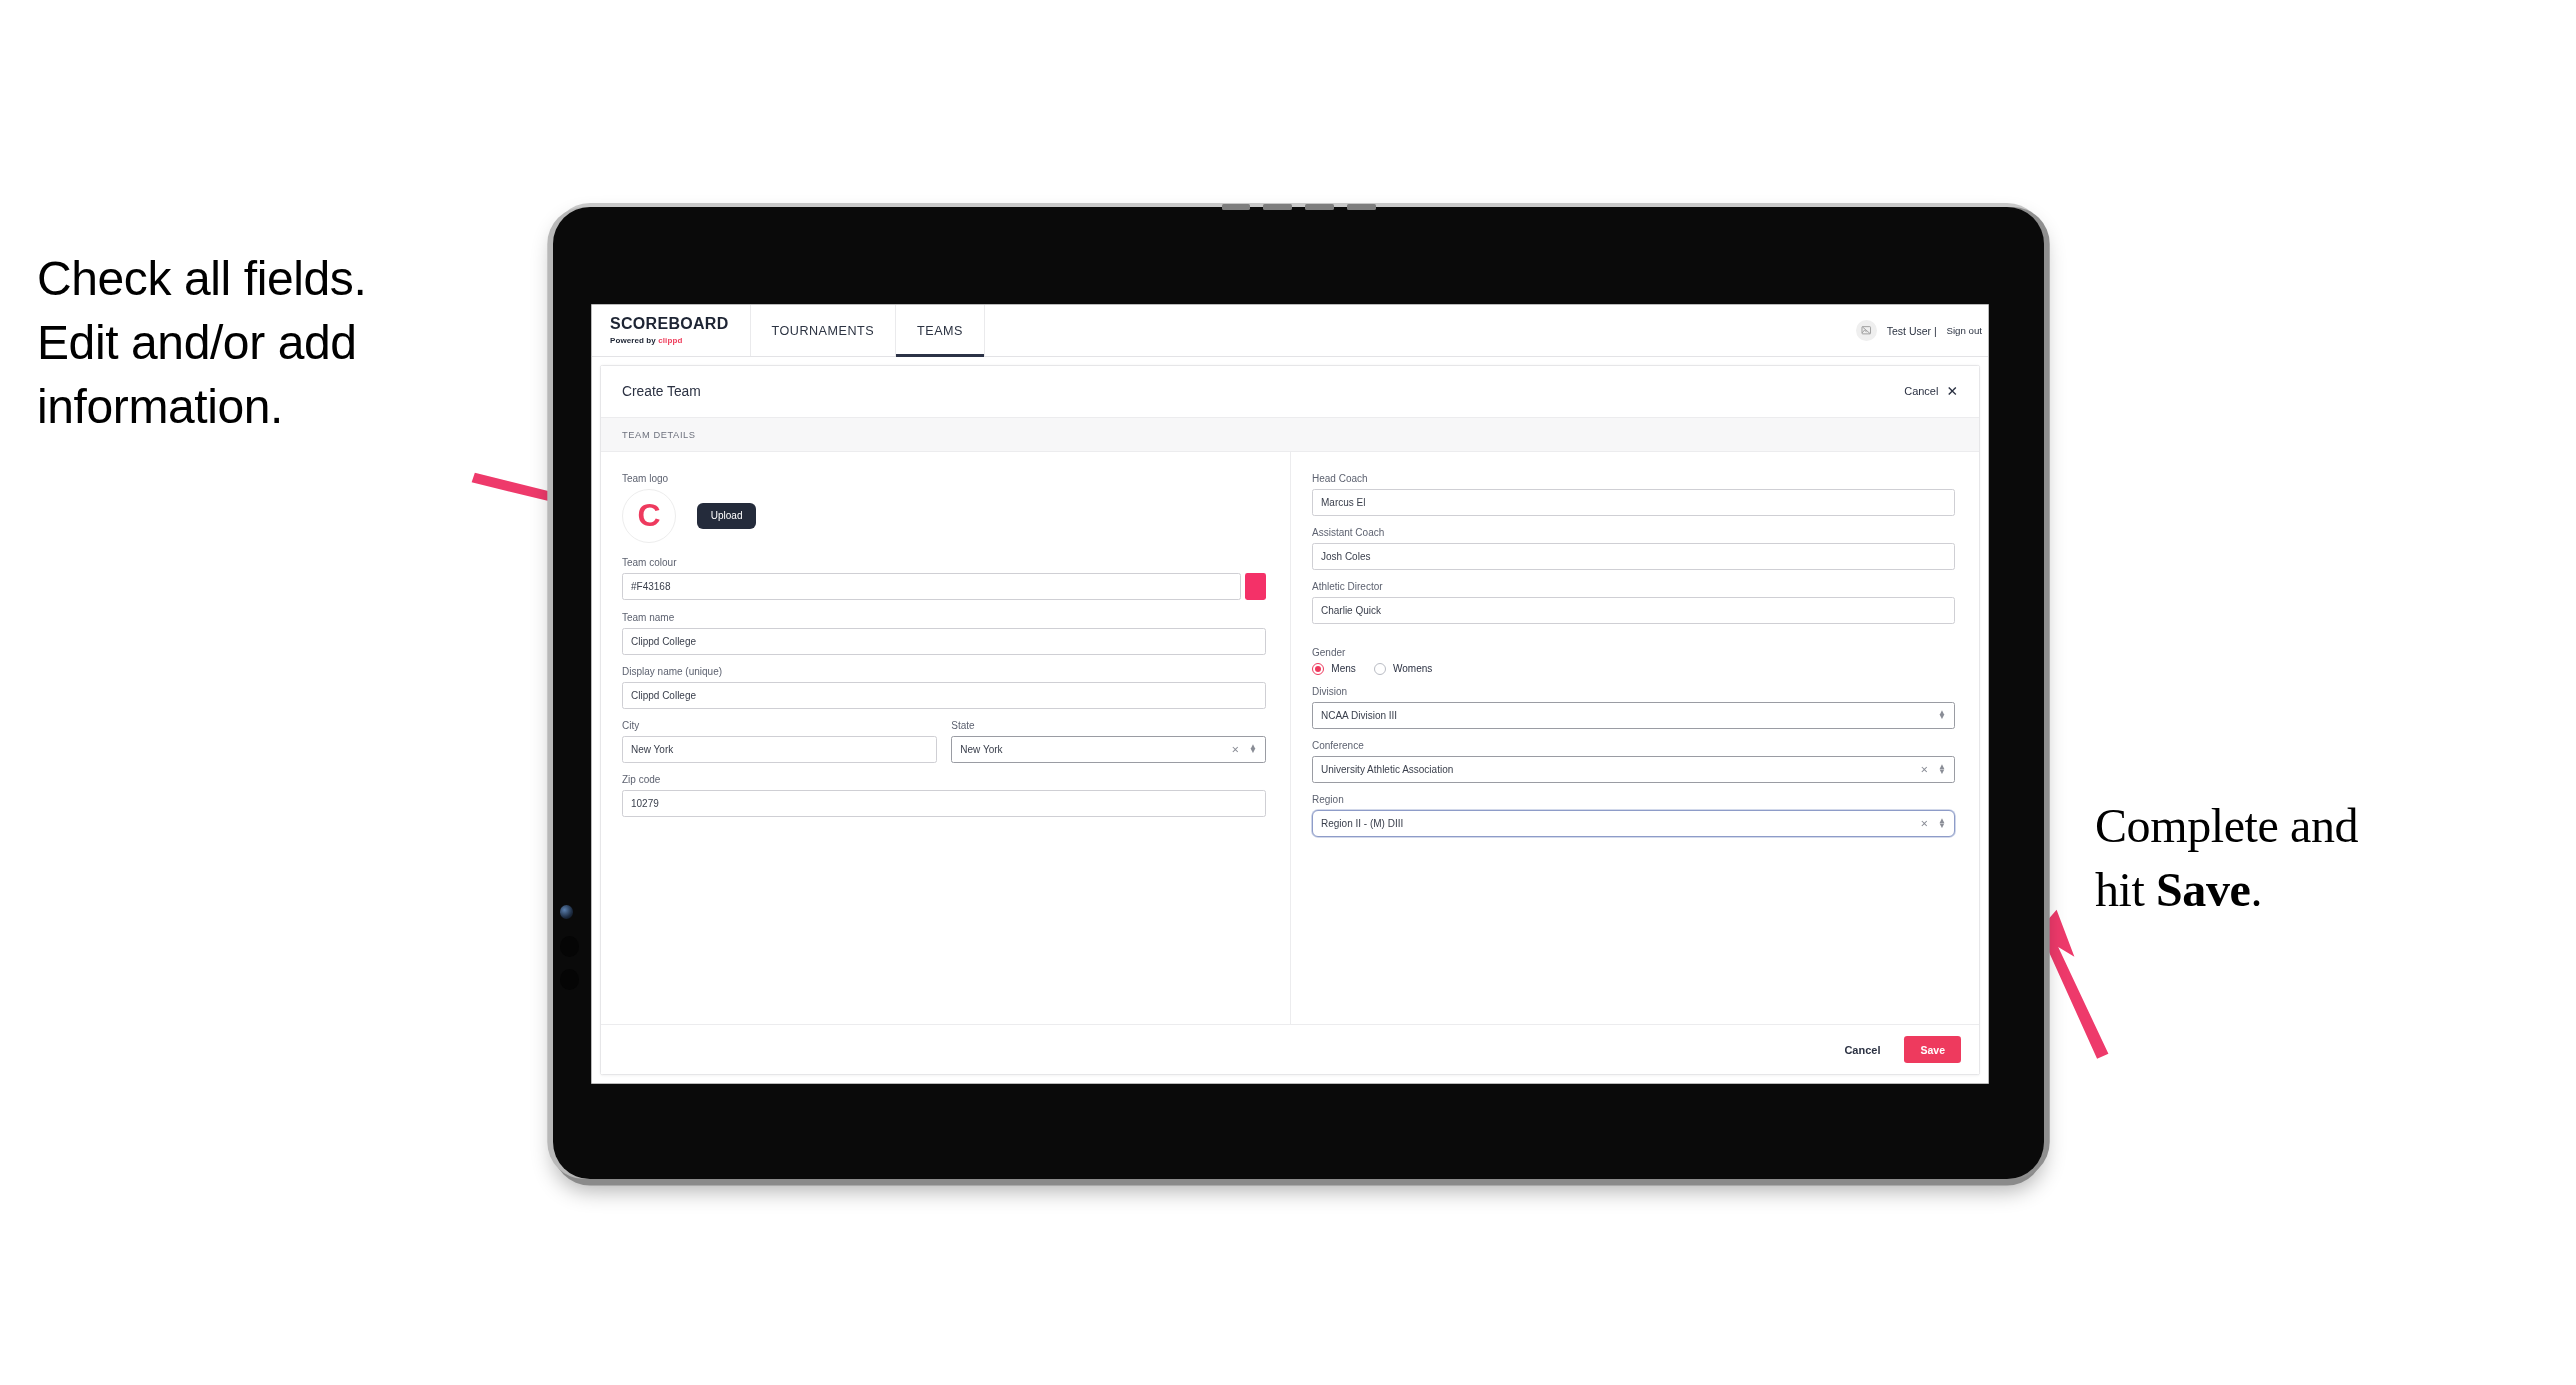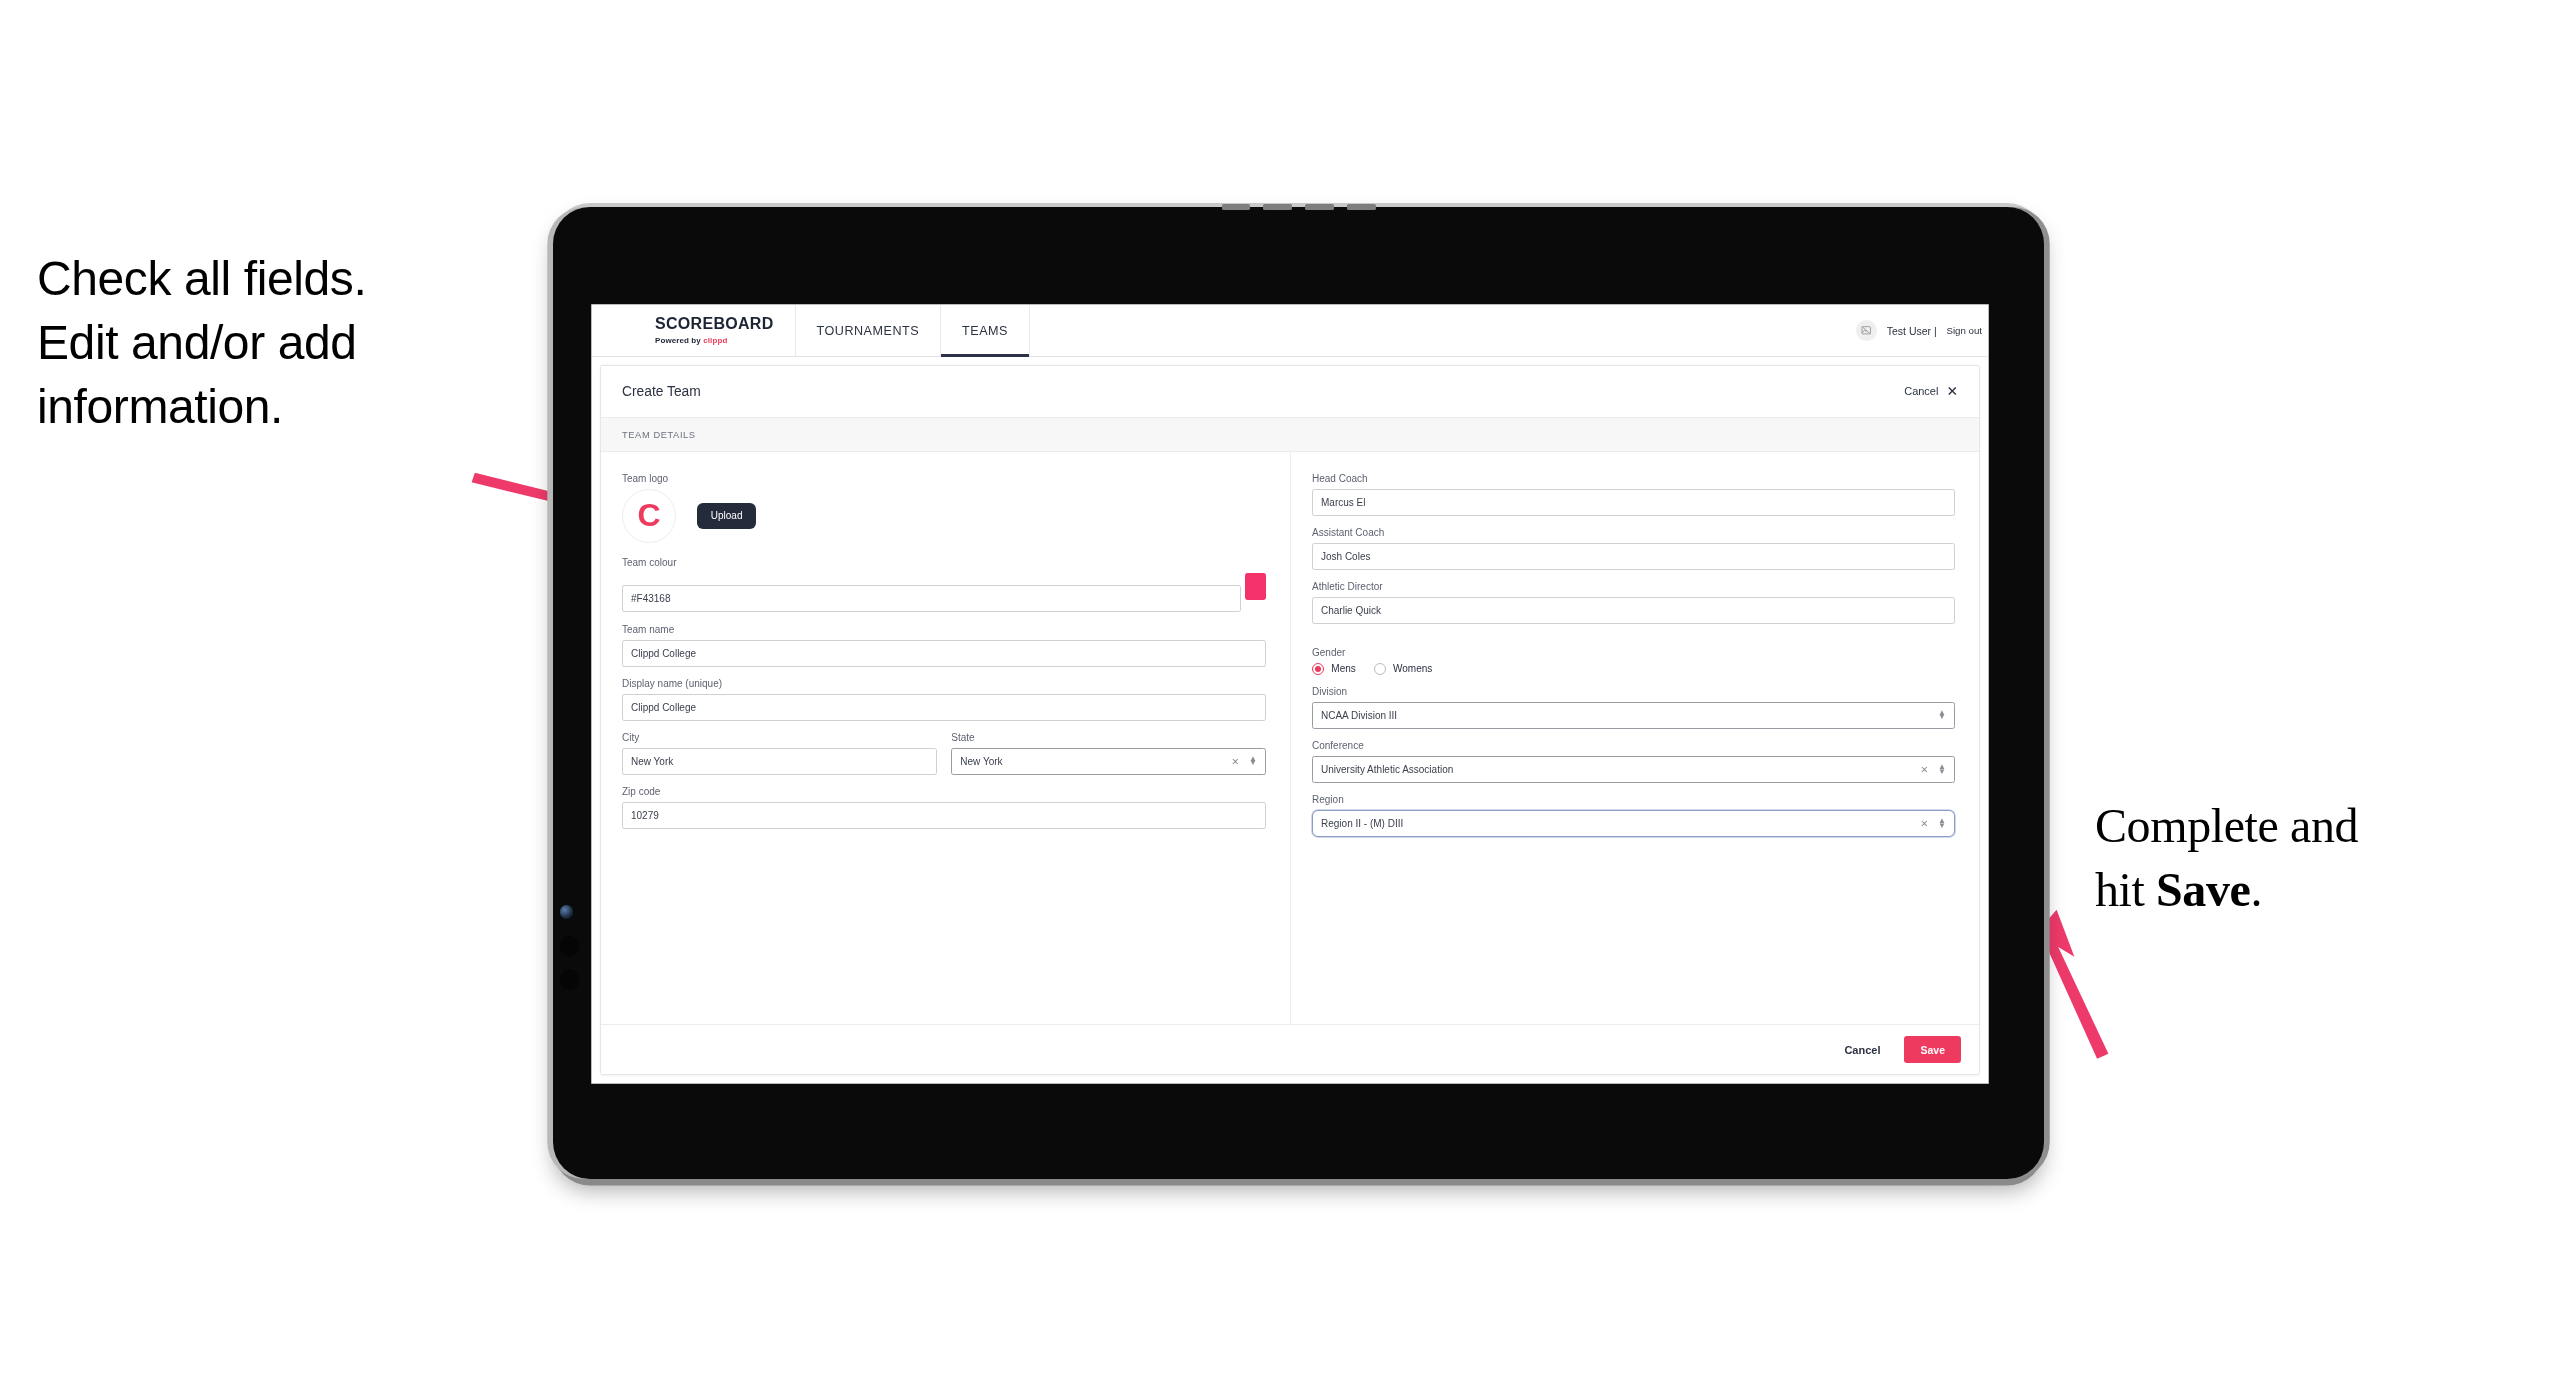--- a/index.html
+++ b/index.html
@@ -70,21 +70,20 @@
   #app-header {
     height: 52px; background: #ffffff;
     border-bottom: 0.8px solid #e3e3e6;
     display: flex; align-items: stretch;
     position: relative;
   }
   #brand {
     display:flex; flex-direction:column; justify-content:center;
     padding: 0 21px 0 18px; min-width: 138px;
     border-right: 0.8px solid #eaeaec;
-    margin-left: 45px;
   }
   #brand-title {
     font-family: "Liberation Sans", sans-serif;
     font-weight: 900; font-size: 16px; letter-spacing: 0.3px;
     color: #1d2433; line-height: 1;
   }
   #brand-sub {
     font-size: 8px; font-weight: 700; color: #1d2433; margin-top: 3.2px;
     letter-spacing: 0.1px;
   }
@@ -171,21 +170,21 @@
     font-family:"Liberation Sans", sans-serif;
   }
   #upload-btn {
     background:#242b3b; color:#fff; border:none; border-radius:6px;
     padding: 7.3px 13.8px; font-size: 10px; cursor:pointer;
     font-family:"Liberation Sans", sans-serif;
   }
 
   
   #colour-row { display:flex; align-items:stretch; gap: 4px; }
-  #colour-row .fbox { flex:1;margin-top:12px; }
+  #colour-row .fbox { flex:1; }
   #colour-swatch { width: 21px; height: 27px; border-radius:2.4px; }
 
   
   .row2 { display:flex; gap: 14.6px; }
   .row2 > .field { flex:1; margin-bottom:11.3px; }
 
   
   .radio-row { display:flex; align-items:center; gap: 18px; margin-top: 3.2px; }
   .radio-item { display:flex; align-items:center; gap: 7.3px; cursor:pointer; }
   .radio {

